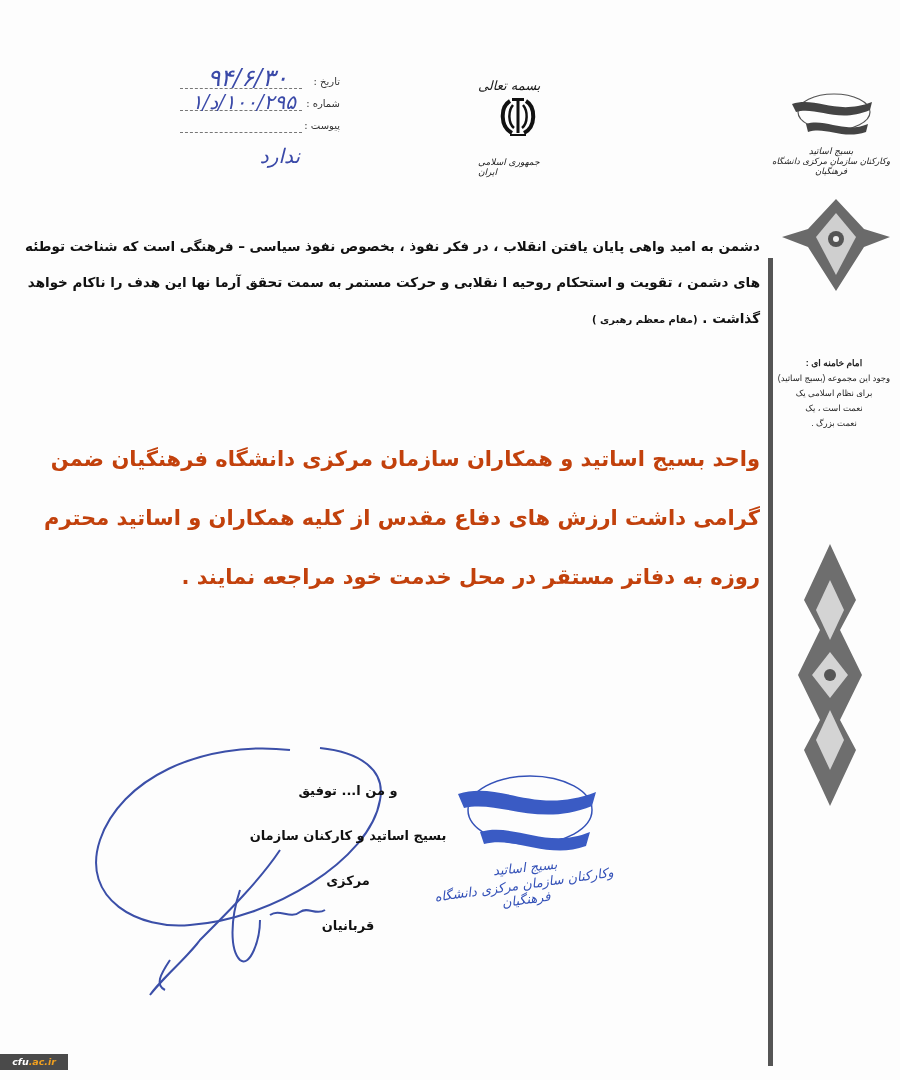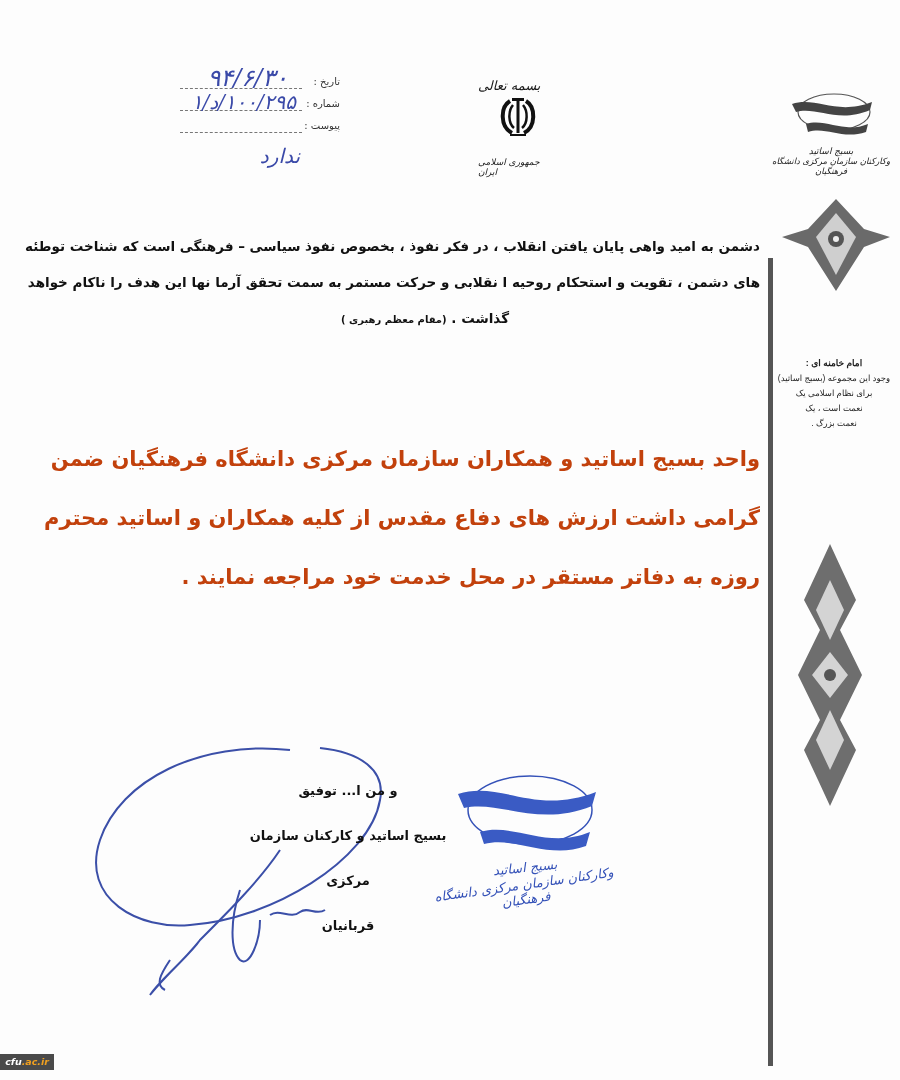--- a/index.html
+++ b/index.html
@@ -31,41 +31,41 @@
 
   
   .side-column { position:absolute; left:768px; top:258px; width:5px; height:808px; background:#555; }
   .side-ornament { position:absolute; }
   .orn-top { left:778px; top:195px; }
   .orn-mid { left:790px; top:540px; }
   .side-quote { position:absolute; left:776px; top:356px; width:116px; direction:rtl; text-align:center; font-size:8.5px; line-height:15px; color:#222; font-family:Liberation Sans, sans-serif; }
   .side-quote .title { font-weight:bold; font-size:9px; }
 
   
-  .quote-block { position:absolute; left:90px; top:228px; width:670px; direction:rtl; text-align:center; font-family:"DejaVu Sans", sans-serif; font-weight:bold; font-size:13.5px; line-height:36px; color:#111; }
+  .quote-block { position:absolute; left:90px; top:228px; width:670px; direction:rtl; text-align:right; font-family:"DejaVu Sans", sans-serif; font-weight:bold; font-size:13.5px; line-height:36px; color:#111; }
   .quote-line { display:block; white-space:nowrap; }
   .quote-attr { font-size:10px; }
 
   
   .body-text { position:absolute; left:104px; top:430px; width:656px; direction:rtl; text-align:right; font-family:"DejaVu Sans", sans-serif; font-weight:bold; font-size:21px; line-height:59px; color:#c2410c; }
   .body-line { display:block; white-space:nowrap; text-align:justify; text-align-last:justify; }
   .body-line.last { text-align-last:right; }
 
   
   .sig-block { position:absolute; left:200px; top:768px; width:200px; direction:rtl; text-align:center; font-family:"DejaVu Sans", sans-serif; font-weight:bold; font-size:13px; line-height:45px; color:#111;margin-left:48px; }
   .sig-svg { position:absolute; left:80px; top:740px; }
 
   
   .stamp { position:absolute; left:420px; top:770px; width:210px; text-align:center; }
   .stamp .cap1, .stamp .cap2 { font-family:"DejaVu Serif", serif; font-style:italic; color:#3552b8; }
   .stamp .cap1 { font-size:13px; margin-top:-4px; transform:rotate(-6deg); }
   .stamp .cap2 { font-size:13px; transform:rotate(-8deg); margin-top:2px; }
 
   
-  .watermark { position:absolute; left:0; top:1054px; width:54px; height:16px; background:#4a4a4a; color:#f0a020; font-family:"DejaVu Sans", sans-serif; font-weight:bold; font-style:italic; font-size:9.5px; line-height:16px; text-align:center; }
+  .watermark { position:absolute; left:0; top:1054px; width:68px; height:16px; background:#4a4a4a; color:#f0a020; font-family:"DejaVu Sans", sans-serif; font-weight:bold; font-style:italic; font-size:9.5px; line-height:16px; text-align:center; }
   .watermark .pre { color:#ffffff; }
 </style>
 </head>
 <body>
 
 <div class="page">
 
   <div class="meta">
     <div class="meta-row">
       <span class="meta-label">تاریخ :</span>

